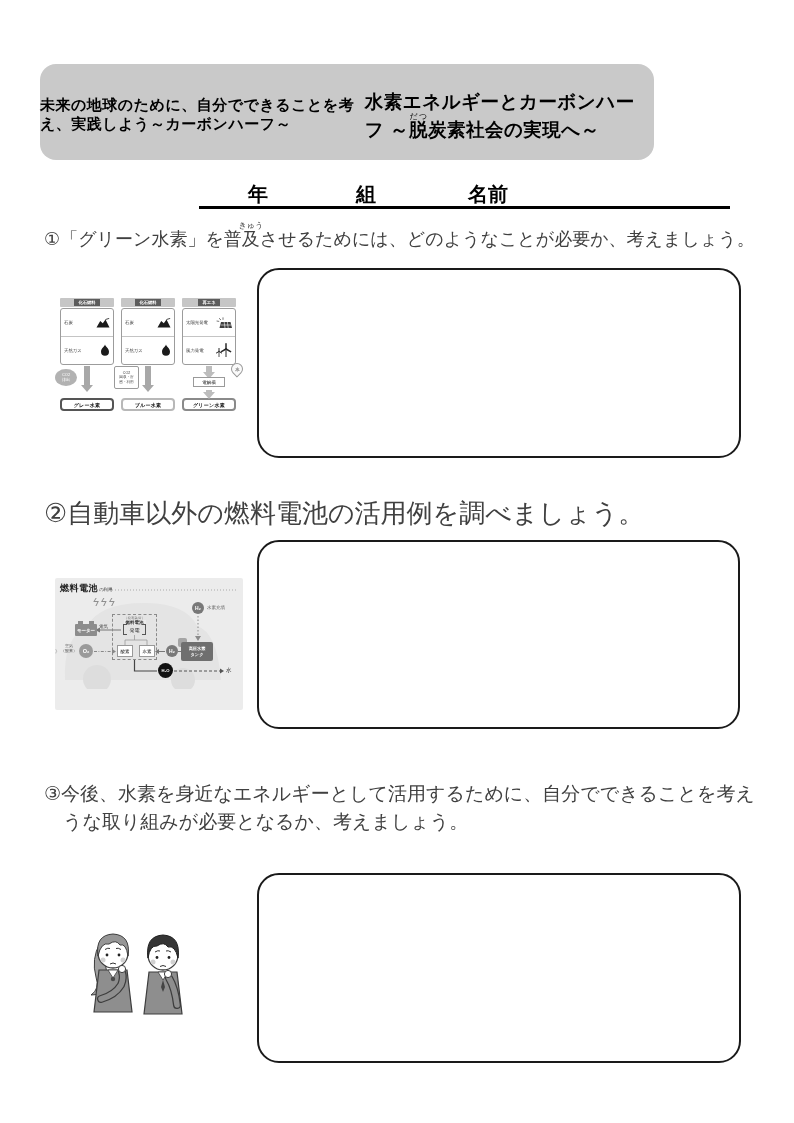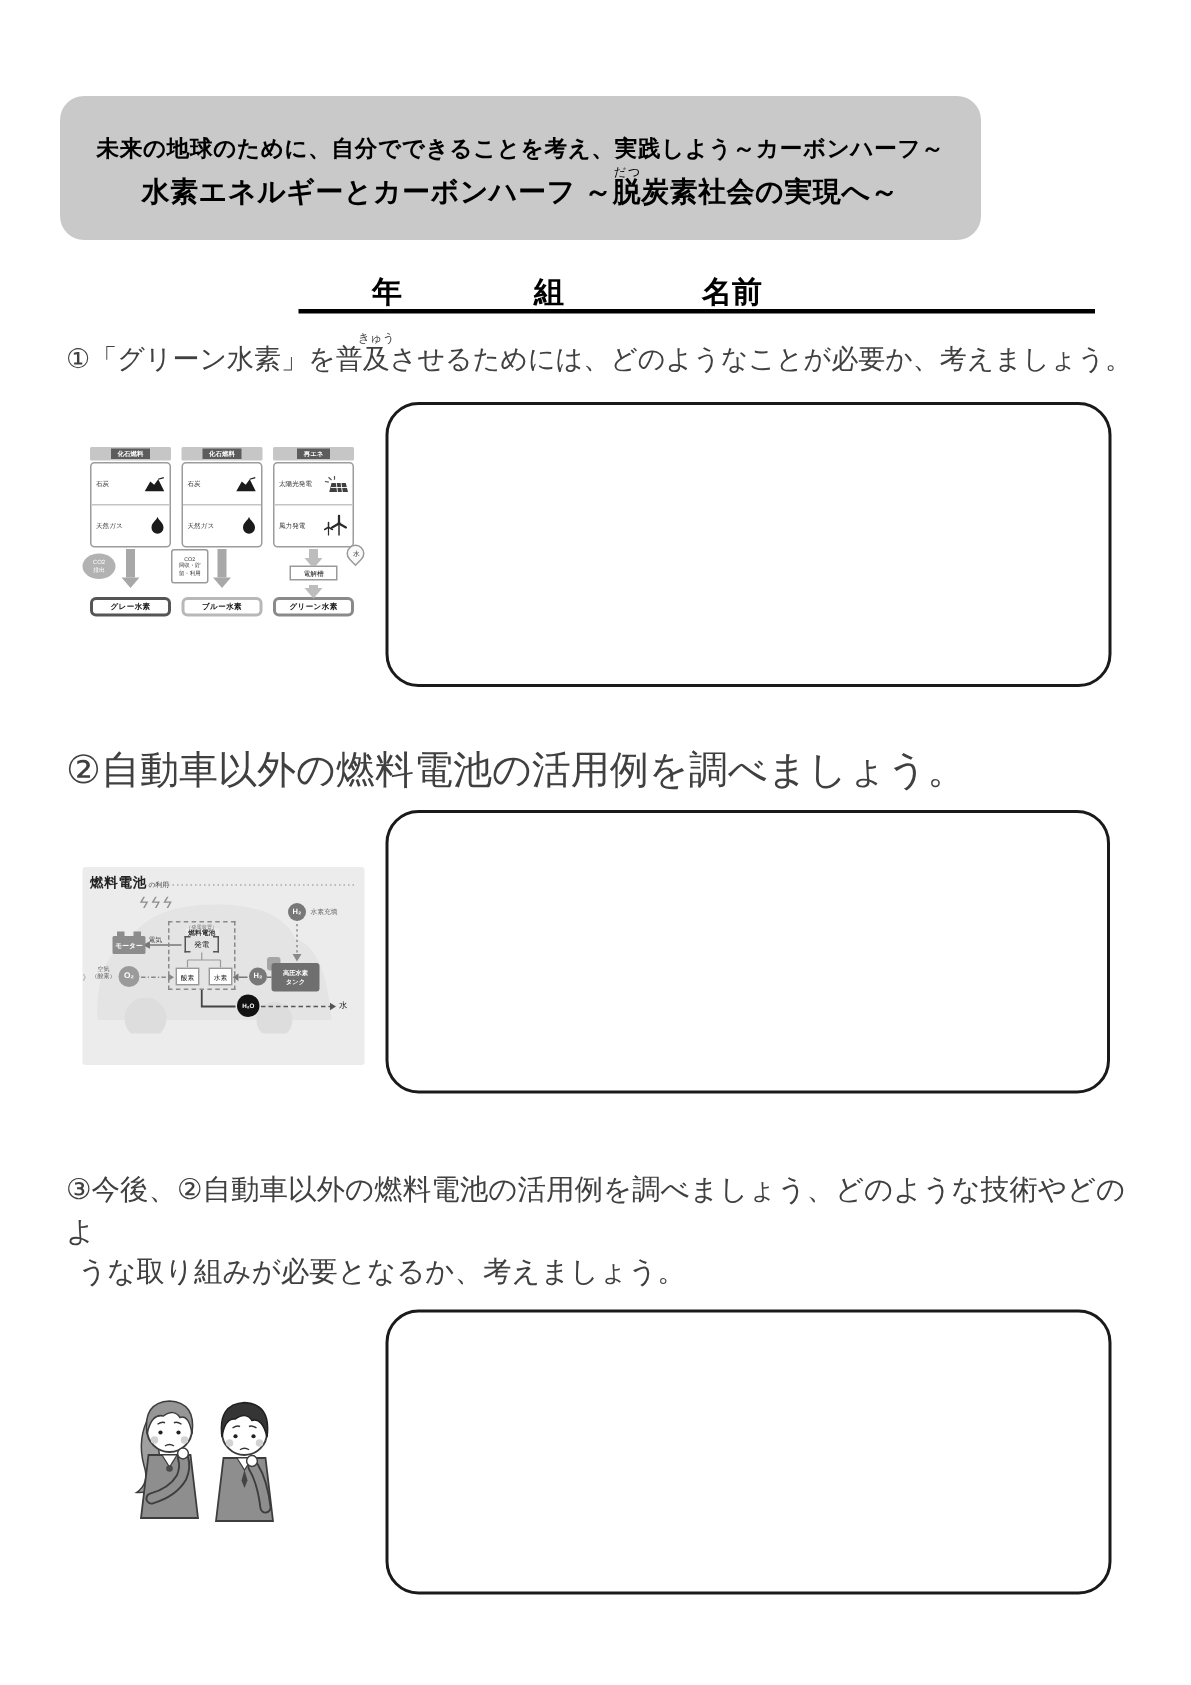--- a/index.html
+++ b/index.html
@@ -4,35 +4,35 @@
 <style>
   *{margin:0;padding:0;box-sizing:border-box}
   html,body{background:#fff}
   body{font-family:"Liberation Sans","DejaVu Sans",sans-serif;color:#111}
   #page{position:relative;width:794px;height:1123px;background:#fff;overflow:hidden;margin:0 auto}
   .abs{position:absolute}
 
   
   .page-title{position:absolute;left:54px;top:28px;font-size:22px;font-weight:bold;letter-spacing:1px;color:#000}
   .banner{position:absolute;left:40px;top:64px;width:614px;height:96px;background:#c9c9c9;border-radius:16px;
-          display:flex;flex-direction:column;align-items:center;justify-content:center;gap:1px;padding-top:6px}
+          display:flex;flex-direction:row;align-items:center;justify-content:center;gap:1px;padding-top:6px}
   .banner-sub{font-size:15px;font-weight:bold;letter-spacing:.5px;color:#000}
   .banner-main{font-size:18.5px;font-weight:bold;letter-spacing:.5px;color:#000}
   ruby rt{font-size:8px;font-weight:normal;letter-spacing:0}
 
   
   .name-label{font-size:20px;font-weight:bold;color:#000}
   .name-underline{left:199px;top:182px;width:531px;height:27px;border-bottom:3px solid #000}
 
   
   .q-text{font-size:19px;color:#404040;letter-spacing:0;line-height:1.45}
   .q1{left:44px;top:221px;width:712px;font-size:18px}
   .q2{left:44px;top:495px;font-size:26px}
   .q3{left:44px;top:780px;width:716px;font-size:19px}
-  .q3-line2{margin-left:8px}
+  .q3-line2{margin-left:19px}
 
   
   .answer-box{border:2px solid #1a1a1a;border-radius:22px;background:#fff}
 
   
   .d1{left:56px;top:292px;width:184px;height:132px;background:#fff}
   .d1col{position:absolute;top:6px;width:54px}
   .d1head{height:9px;background:#c6c6c6;display:flex;align-items:center;justify-content:center;border-radius:1px}
   .d1head span{background:#5c5c5c;color:#fff;font-size:4.3px;font-weight:bold;padding:.5px 4px;line-height:1.2;white-space:nowrap}
   .d1cells{margin-top:1px;height:57px;background:#fff;border:1px solid #9c9c9c;border-radius:3px;display:flex;flex-direction:column;overflow:hidden}
@@ -274,21 +274,21 @@
       <span>タンク</span>
     </div>
 
     <div class="d2circle c-h2o">H₂O</div>
     <div class="d2-water">水</div>
   </div>
 
   <div class="abs answer-box" style="left:257px;top:540px;width:483px;height:189px"></div>
 
   <div class="abs q-text q3">
-    <div>③今後、②自動車以外の燃料電池の活用例を調べましょう、どのような技術やどのよ</div>
+    <div>③今後、水素を身近なエネルギーとして活用するために、自分でできることを考え</div>
     <div class="q3-line2">うな取り組みが必要となるか、考えましょう。</div>
   </div>
 
   <svg class="abs people" width="118" height="100" viewBox="0 0 118 100">
 
     <path d="M22 28 Q13 44 18 62 Q22 74 13 80 Q27 81 30 66 L26 40 Z" fill="#a0a0a0" stroke="#3d3d3d" stroke-width="1"></path>
     <circle cx="35" cy="38" r="15" fill="#ffffff" stroke="#3d3d3d" stroke-width="1.3"></circle>
     <path d="M20 41 Q17 20 35 19 Q53 20 50 41 Q48 28 42 30 Q38 24 31 29 Q23 27 20 41 Z" fill="#969696" stroke="#3d3d3d" stroke-width="1"></path>
     <path d="M27 34.5 q3 -2 5 -1 M43 34.5 q-3 -2 -5 -1" stroke="#333" stroke-width="1" fill="none"></path>
     <circle cx="29" cy="40" r="1.4" fill="#222"></circle>

